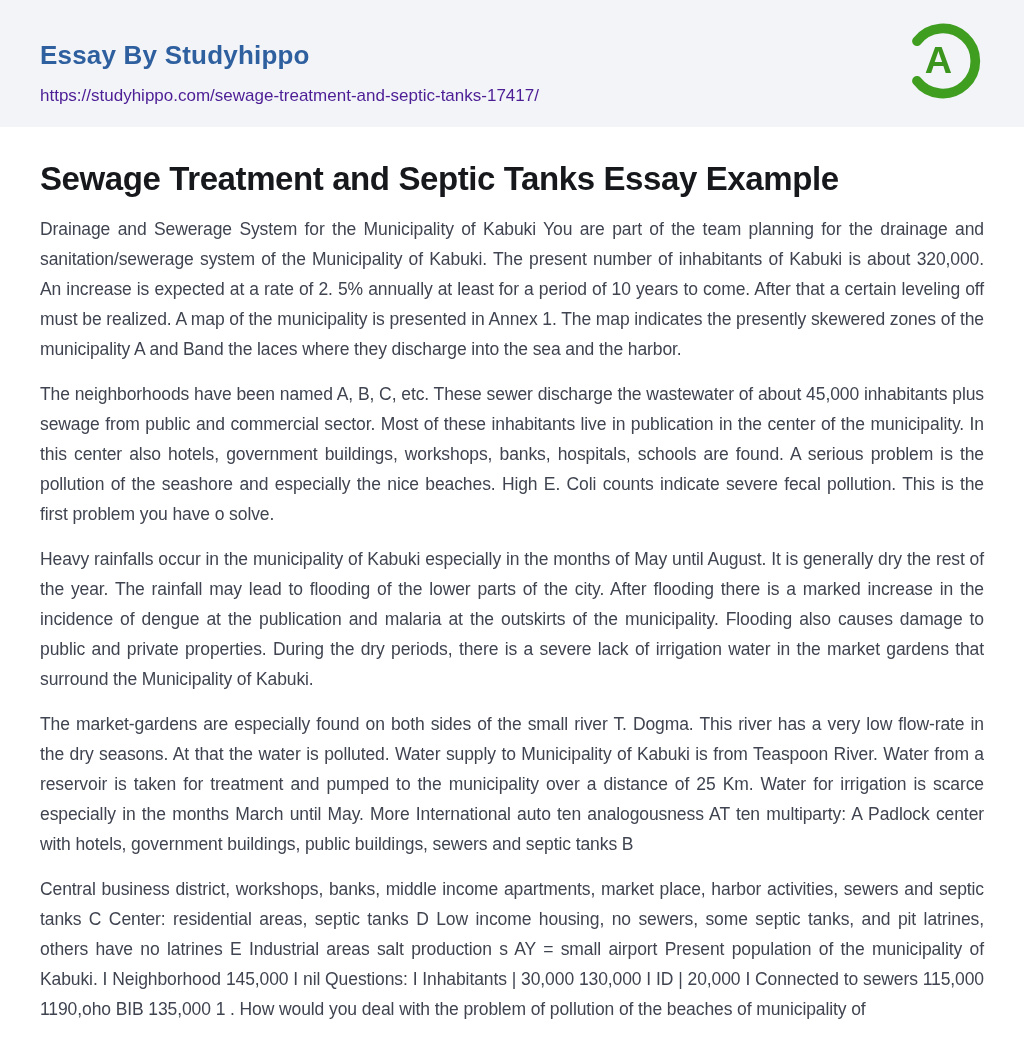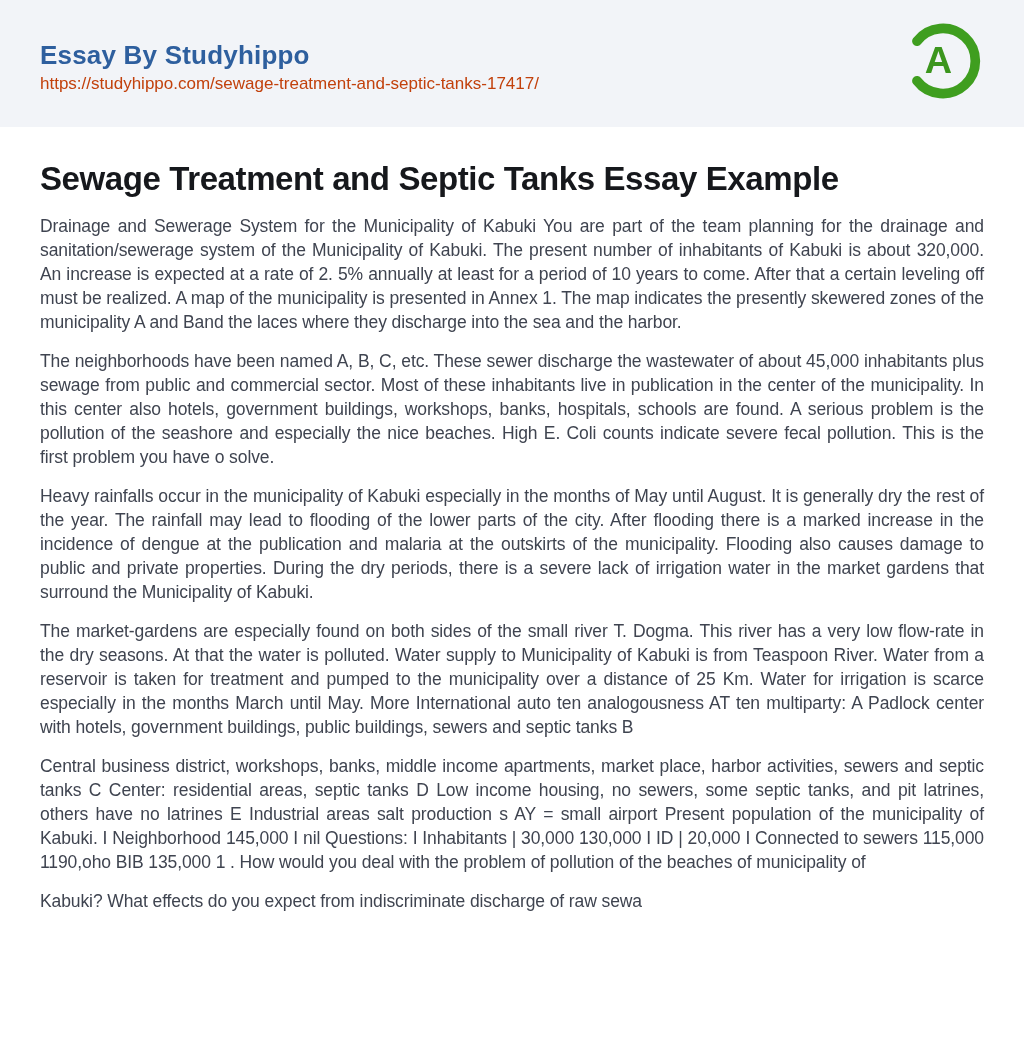--- a/index.html
+++ b/index.html
@@ -25,22 +25,22 @@
   }
   .byline {
     color: #2e5f9e;
     font-size: 26px;
     font-weight: 700;
     letter-spacing: 0.2px;
     line-height: 30px;
   }
   .source-url {
     display: inline-block;
-    margin-top: 4px;
-    color: #c2410c;
+    margin-top: 16px;
+    color: #4c1d95;
     font-size: 17px;
     font-weight: 400;
     text-decoration: none;
     line-height: 20px;
     cursor: pointer;
   }
   .logo {
     position: absolute;
     top: 17px;
     right: 38px;
@@ -58,21 +58,21 @@
     color: #16181c;
     font-size: 33px;
     line-height: 37px;
     font-weight: 800;
     letter-spacing: -0.4px;
   }
   .content p {
     margin: 0 0 15px 0;
     color: #3f4450;
     font-size: 17.5px;
-    line-height: 24px;
+    line-height: 30px;
     text-align: justify;
     letter-spacing: -0.1px;
   }
   .content p:last-child { text-align: left; }
 </style>
 </head>
 <body>
 
 <div class="page">
 

